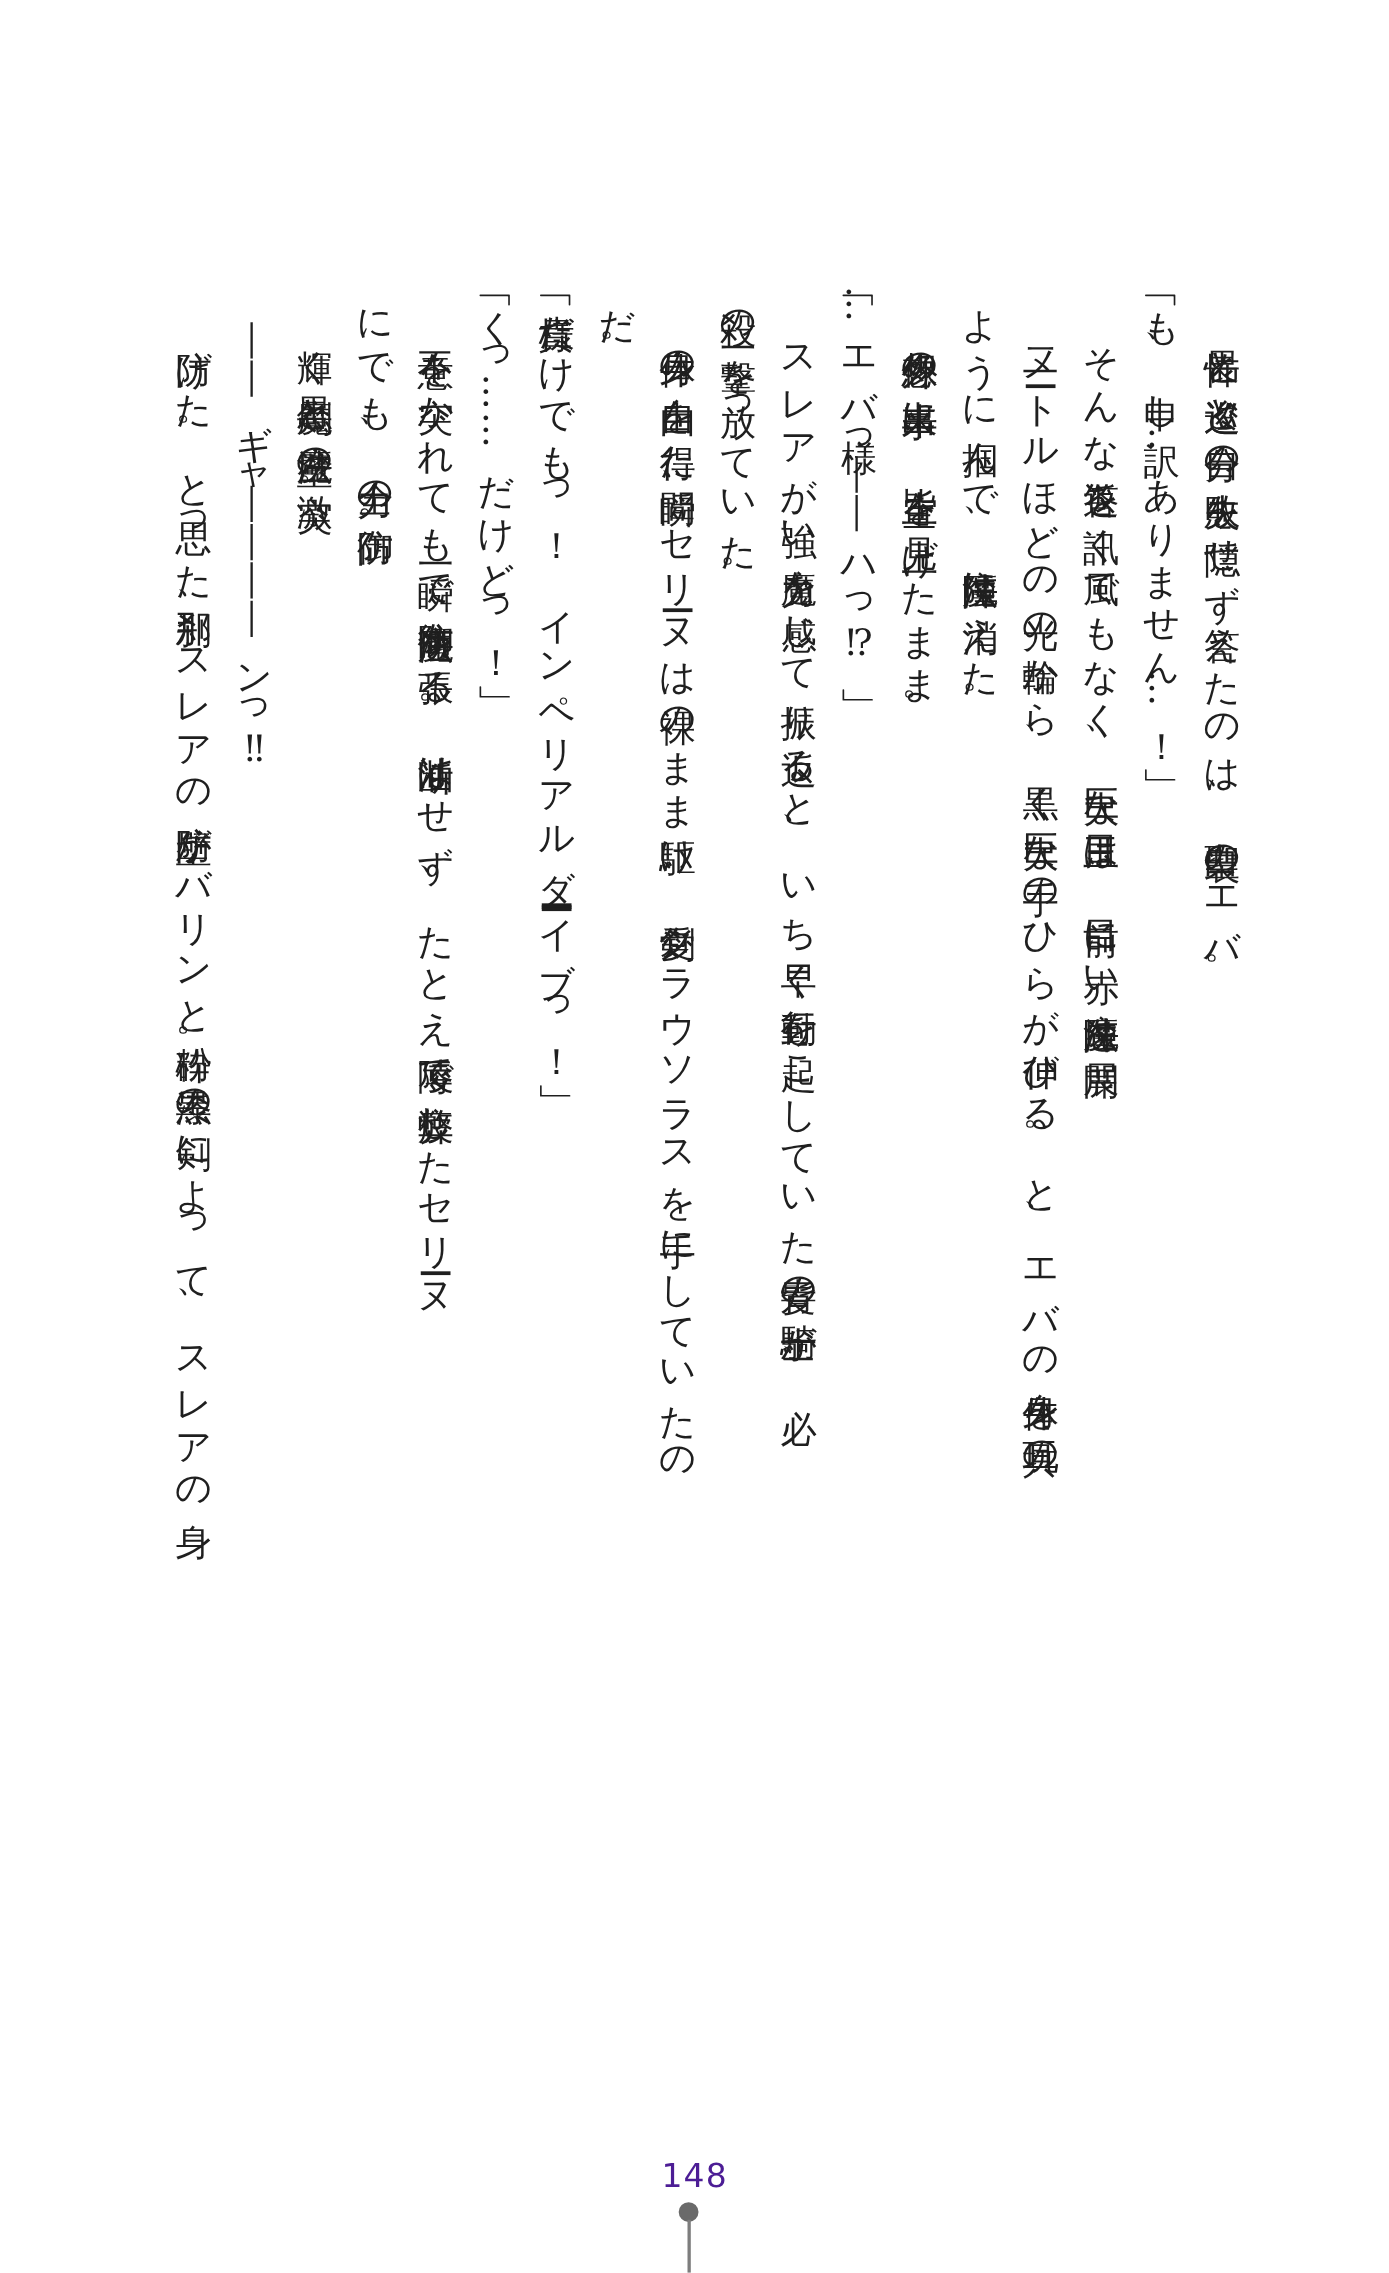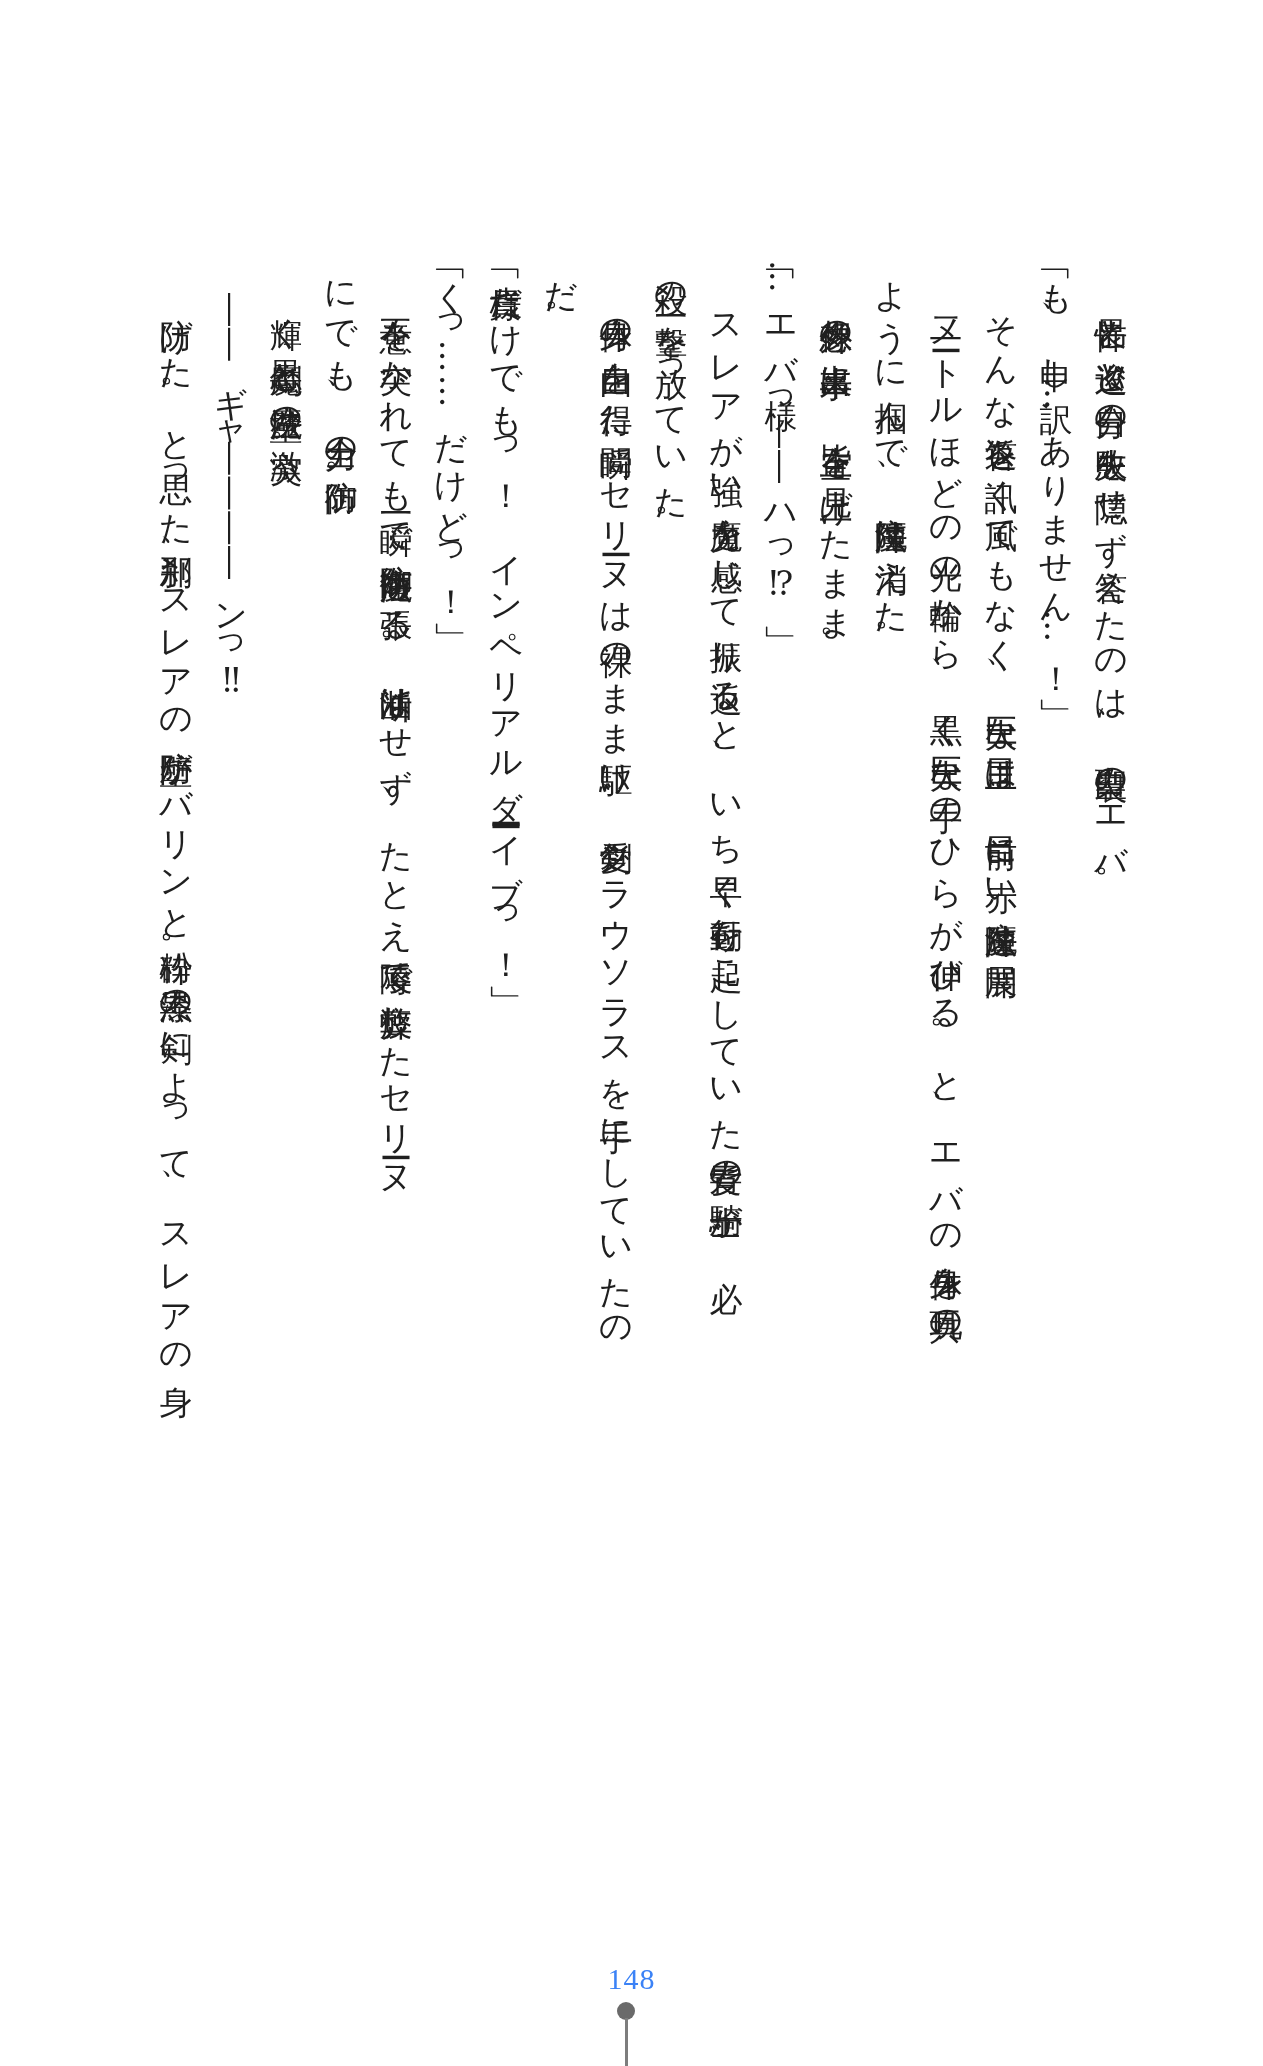--- a/index.html
+++ b/index.html
@@ -90,19 +90,19 @@
       <p class="col">だ。</p>
       <p class="col">「貴様だけでもっ！　インペリアルダーーーイブっ！」</p>
       <p class="col">「くっ……だけどっ！」</p>
       <p class="col indent">不意を突かれても一瞬で防御魔法を張る。油断はせず、たとえ陵辱で疲弊したセリーヌ</p>
       <p class="col">にでも、全力の防御。</p>
       <p class="col indent">輝く黒魔剣と魔法壁の激突。</p>
       <p class="col indent">――ギャ――――ンっ‼</p>
       <p class="col indent">防げた。と思った刹那、スレアの防壁がバリンと粉砕。漆黒の剣によって、スレアの身</p>
     </main>
 
-  <div class="page-number" style="color: #3b82f6; font-family: Liberation Serif, serif;">148</div>
+  <div class="page-number" style="color: #4c1d95;">148</div>
 
   <div class="footer-dot" style="background: rgb(106, 106, 106);"></div>
 
   <div class="footer-line" style="background: rgb(125, 125, 125);"></div>
 
 </div>
 
 </body></html>

